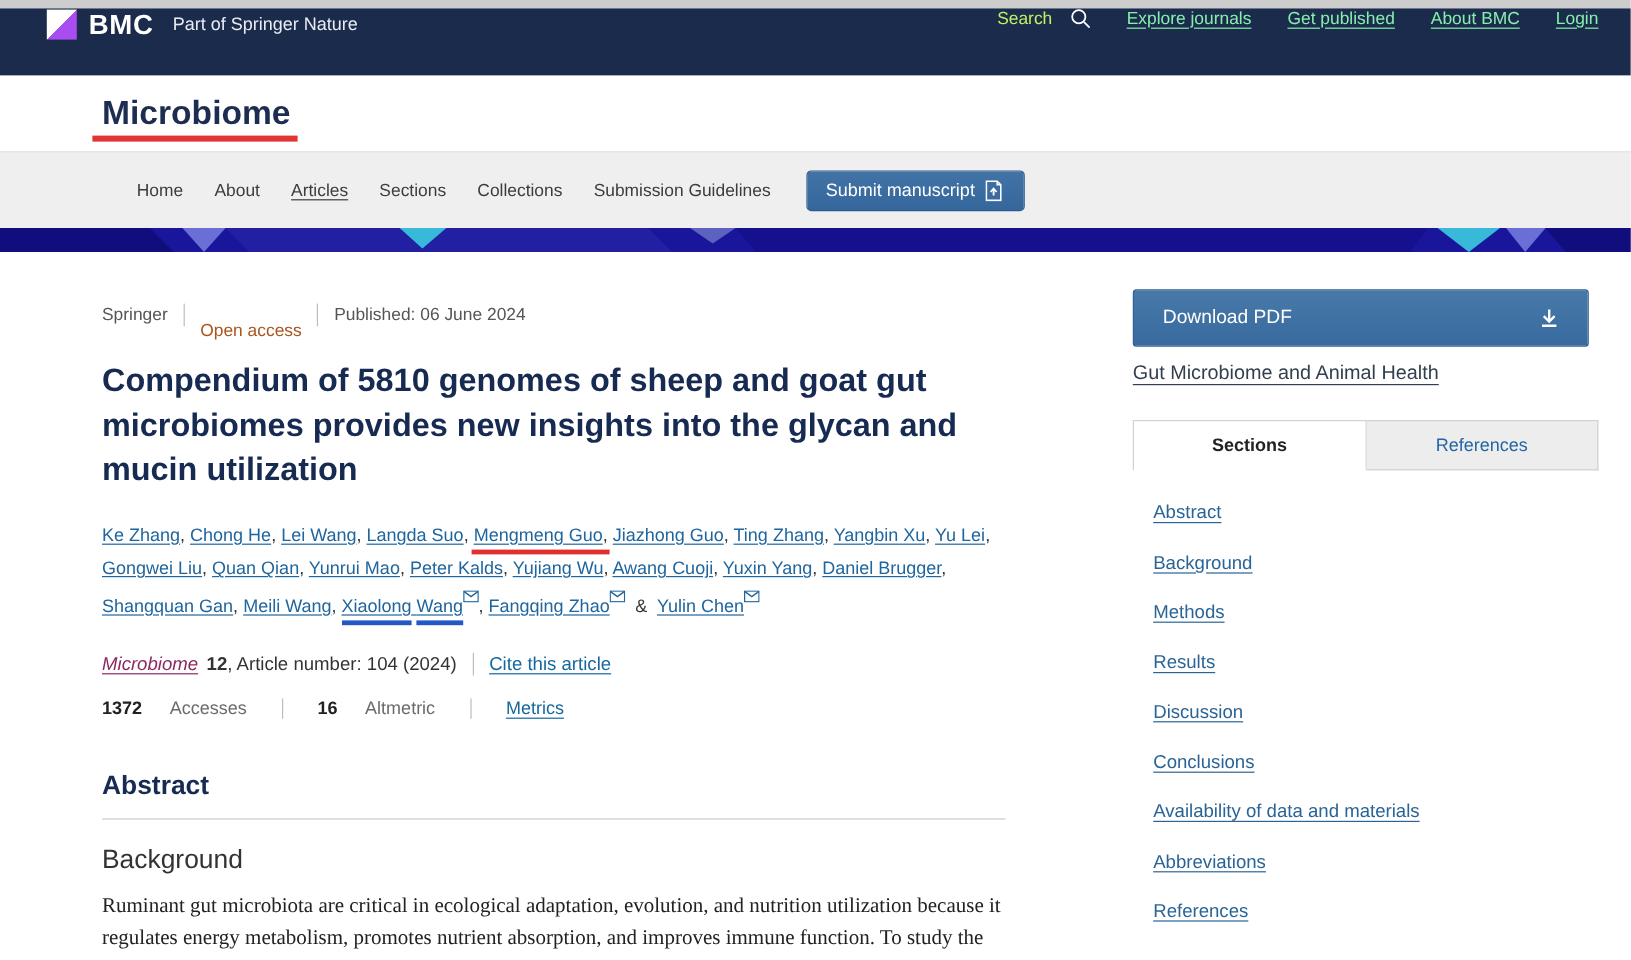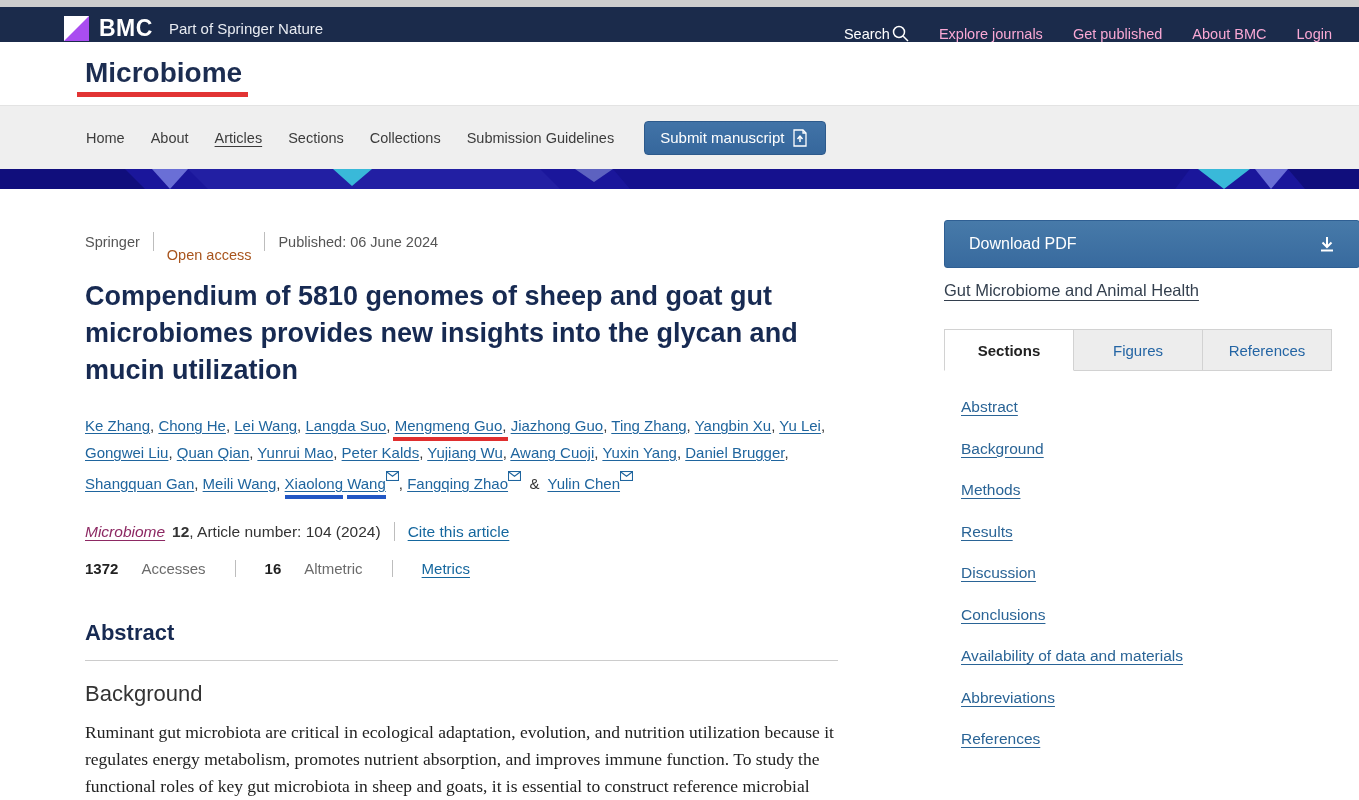--- a/index.html
+++ b/index.html
@@ -10,47 +10,47 @@
     font-family:"Liberation Sans", sans-serif;
     -webkit-font-smoothing:antialiased;
   }
   a { cursor:pointer; }
 
   
   .top-strip { height:7px; background:#cdcdcd; }
 
   
   .site-header {
-    height:35px; background:#1b2b4b; color:#fff;
-    display:flex; align-items:flex-end;
-    padding:0 27px 0 64px;
+    height:56px; background:#1b2b4b; color:#fff;
+    display:flex; align-items:flex-start;
+    padding:0 27px 0 39px;
   }
   .logo-link { display:flex; align-items:center; gap:10px; text-decoration:none; color:#fff; }
   .logo-mark { width:25px; height:25px; background:linear-gradient(135deg,#ffffff 49.5%,#a94df0 50.5%); }
   .logo-text { font-size:23px; font-weight:700; letter-spacing:.5px; }
   .logo-tagline { font-size:15px; color:#e9ecf2; margin-left:6px; font-weight:400; }
   .header-links { margin-left:auto; display:flex; align-items:center; gap:30px; font-size:14.5px; }
-  .header-link { color:#f9a8d4; text-underline-offset:3px; }
-  .search-link { color:#ffffff; text-decoration:none; display:flex; align-items:center; gap:2px; }
+  .header-link { color:#86efac; text-decoration:underline; text-underline-offset:3px; }
+  .search-link { color:#bef264; text-decoration:none; display:flex; align-items:center; gap:15px; }
 
   
   .journal-bar { background:#fff; height:63px; padding:15px 0 0 85px; }
   .journal-title {
     display:inline-block; position:relative;
     font-size:28px; font-weight:700; color:#1c2d51; text-decoration:none;
     padding-bottom:8px;
   }
   .journal-title::after {
     content:""; position:absolute; left:-8px; right:-6px; bottom:0; height:5px; background:#e23434;
   }
 
   
   .journal-nav {
     background:#efefef; border-top:1px solid #e3e3e3;
-    height:64px; display:flex; align-items:center; padding-left:73px;
+    height:64px; display:flex; align-items:center; padding-left:101px;
   }
   .jnav-item { padding:6px 13px; font-size:14.5px; color:#3c3c3c; text-decoration:none; }
   .jnav-item.current { text-decoration:underline; text-underline-offset:3px; }
   .submit-btn {
     margin-left:17px; height:34px; padding:0 15px;
     background:linear-gradient(#4173a7,#36679c); border:1px solid #2d5a8c; border-radius:4px;
     color:#fff; font-size:15px; display:flex; align-items:center; gap:9px;
     font-family:"Liberation Sans",sans-serif;
   }
 
@@ -96,21 +96,21 @@
   h2.abstract-heading { margin:43px 0 0; font-size:22px; font-weight:700; color:#172a52; }
   .abstract-rule { border:none; border-top:1px solid #ccc; margin:14px 0 0; }
   h3.abstract-sub { margin:20px 0 0; font-size:22px; font-weight:400; color:#333; }
   p.abstract-text {
     margin:12px 0 0; font-family:"Liberation Serif", serif;
     font-size:17.5px; line-height:27px; color:#222; width:753px;
   }
 
   
   .download-btn {
-    width:416px; height:48px; padding:0 24px;
+    width:380px; height:48px; padding:0 24px;
     background:linear-gradient(#477aa9,#386a9e); border:1px solid #2f5f93; border-radius:3px;
     color:#fff; font-size:16px; display:flex; align-items:center;
     font-family:"Liberation Sans",sans-serif;
   }
   .download-btn .lbl { flex:1; text-align:left; }
   .collection-label { margin-top:26px; font-size:15px; font-weight:700; color:#222; }
   .collection-link { display:inline-block; margin-top:13px; font-size:16.5px; color:#333f4e; text-decoration:underline; text-underline-offset:4px; }
 
   .tabs { margin-top:29px; display:flex; }
   .tab {
@@ -242,21 +242,20 @@
         <line x1="8" y1="1" x2="8" y2="10" stroke="#fff" stroke-width="2"></line>
         <path d="M3.5 6.5 L8 11 L12.5 6.5" fill="none" stroke="#fff" stroke-width="2"></path>
         <line x1="2" y1="14.5" x2="14" y2="14.5" stroke="#fff" stroke-width="2"></line>
       </svg>
     </button>
 
     <a class="collection-link">Gut Microbiome and Animal Health</a>
 
     <div class="tabs">
       <div class="tab active">Sections</div>
-      <div class="tab">Figures</div>
       <div class="tab">References</div>
     </div>
 
     <nav class="section-list">
       <a class="section-link">Abstract</a>
       <a class="section-link">Background</a>
       <a class="section-link">Methods</a>
       <a class="section-link">Results</a>
       <a class="section-link">Discussion</a>
       <a class="section-link">Conclusions</a>

